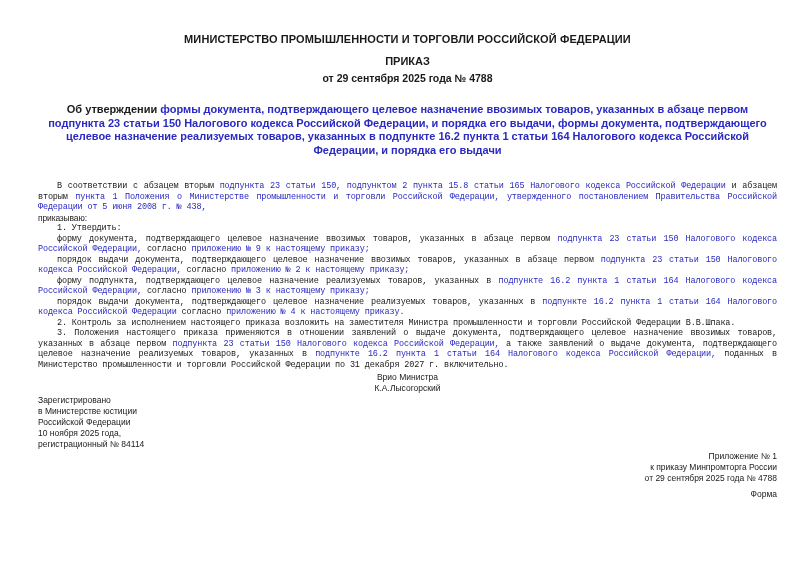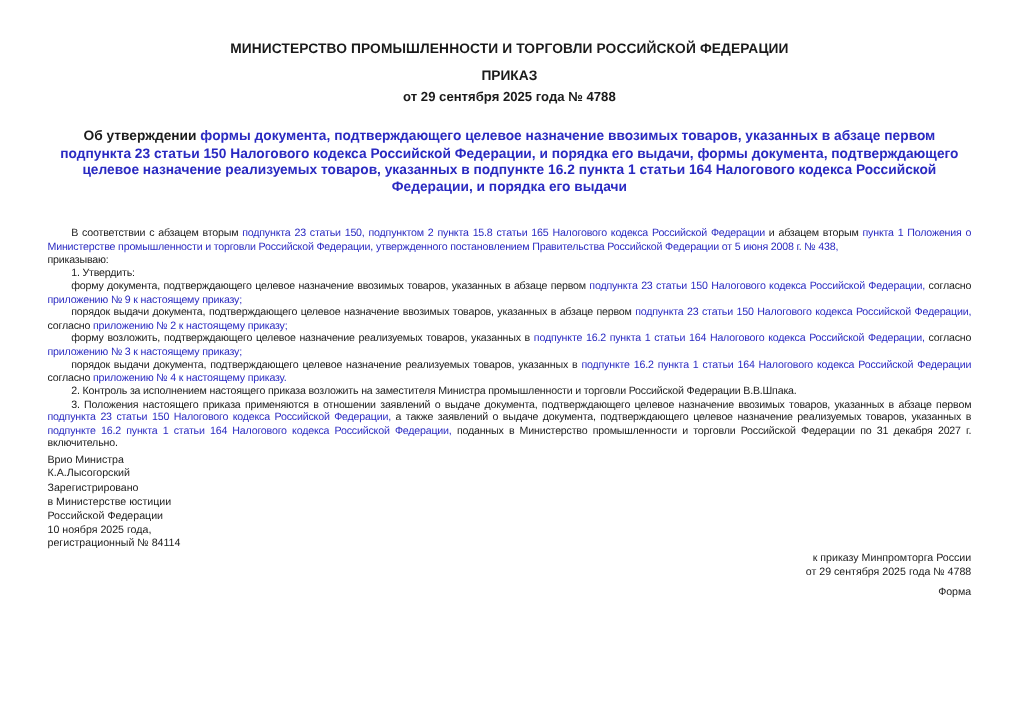--- a/index.html
+++ b/index.html
@@ -28,26 +28,26 @@
     line-height: 13.5px;
   }
   .body-block { margin-top: 24px; }
   .para {
     margin: 0;
     font-size: 8.5px;
     line-height: 10.5px;
     text-align: justify;
     letter-spacing: -0.15px;
   }
-  .para.indent { text-indent: 19px; }
+  .para.indent { text-indent: 19px; font-family: Liberation Mono, monospace; }
   .link { color: var(--link-color, #2a2ac2); }
   .title .link { color: var(--link-color, #2a2ac2); margin-top: 20px; }
   .signature {
     margin-top: 2px;
-    text-align: left;
+    text-align: center;
     font-size: 8.5px;
     line-height: 11px;
   }
   .registration {
     margin-top: 1px;
     font-size: 8.5px;
     line-height: 11px;
   }
   .appendix {
     margin-top: 1px;
@@ -77,40 +77,41 @@
     </div>
 
     <div class="title"><span class="plain">Об утверждении </span><span class="link">формы документа, подтверждающего целевое назначение ввозимых товаров, указанных в абзаце первом подпункта 23 статьи 150 Налогового кодекса Российской Федерации, и порядка его выдачи, формы документа, подтверждающего целевое назначение реализуемых товаров, указанных в подпункте 16.2 пункта 1 статьи 164 Налогового кодекса Российской Федерации, и порядка его выдачи</span></div>
 
     <div class="body-block">
       <p class="para indent"><span class="plain">В соответствии с абзацем вторым </span><span class="link">подпункта 23 статьи 150, подпунктом 2 пункта 15.8 статьи 165 Налогового кодекса Российской Федерации</span><span class="plain"> и абзацем вторым </span><span class="link">пункта 1 Положения о Министерстве промышленности и торговли Российской Федерации, утвержденного постановлением Правительства Российской Федерации от 5 июня 2008 г. № 438,</span></p>
       <p class="para">приказываю:</p>
       <p class="para indent">1. Утвердить:</p>
       <p class="para indent"><span class="plain">форму документа, подтверждающего целевое назначение ввозимых товаров, указанных в абзаце первом </span><span class="link">подпункта 23 статьи 150 Налогового кодекса Российской Федерации,</span><span class="plain"> согласно </span><span class="link">приложению № 9 к настоящему приказу;</span></p>
       <p class="para indent"><span class="plain">порядок выдачи документа, подтверждающего целевое назначение ввозимых товаров, указанных в абзаце первом </span><span class="link">подпункта 23 статьи 150 Налогового кодекса Российской Федерации,</span><span class="plain"> согласно </span><span class="link">приложению № 2 к настоящему приказу;</span></p>
-      <p class="para indent"><span class="plain">форму возложить, подтверждающего целевое назначение реализуемых товаров, указанных в </span><span class="link">подпункте 16.2 пункта 1 статьи 164 Налогового кодекса Российской Федерации,</span><span class="plain"> согласно </span><span class="link">приложению № 3 к настоящему приказу;</span></p>
+      <p class="para indent"><span class="plain">форму подпункта, подтверждающего целевое назначение реализуемых товаров, указанных в </span><span class="link">подпункте 16.2 пункта 1 статьи 164 Налогового кодекса Российской Федерации,</span><span class="plain"> согласно </span><span class="link">приложению № 3 к настоящему приказу;</span></p>
       <p class="para indent"><span class="plain">порядок выдачи документа, подтверждающего целевое назначение реализуемых товаров, указанных в </span><span class="link">подпункте 16.2 пункта 1 статьи 164 Налогового кодекса Российской Федерации</span><span class="plain"> согласно </span><span class="link">приложению № 4 к настоящему приказу.</span></p>
       <p class="para indent">2. Контроль за исполнением настоящего приказа возложить на заместителя Министра промышленности и торговли Российской Федерации В.В.Шпака.</p>
       <p class="para indent"><span class="plain">3. Положения настоящего приказа применяются в отношении заявлений о выдаче документа, подтверждающего целевое назначение ввозимых товаров, указанных в абзаце первом </span><span class="link">подпункта 23 статьи 150 Налогового кодекса Российской Федерации,</span><span class="plain"> а также заявлений о выдаче документа, подтверждающего целевое назначение реализуемых товаров, указанных в </span><span class="link">подпункте 16.2 пункта 1 статьи 164 Налогового кодекса Российской Федерации,</span><span class="plain"> поданных в Министерство промышленности и торговли Российской Федерации по 31 декабря 2027 г. включительно.</span></p>
     </div>
 
     <div class="signature">
       <div>Врио Министра</div>
       <div>К.А.Лысогорский</div>
     </div>
 
     <div class="registration">
       <div>Зарегистрировано</div>
       <div>в Министерстве юстиции</div>
       <div>Российской Федерации</div>
       <div>10 ноября 2025 года,</div>
       <div>регистрационный № 84114</div>
     </div>
 
     <div class="appendix">
+      <div>Приложение № 1</div>
       <div>к приказу Минпромторга России</div>
       <div>от 29 сентября 2025 года № 4788</div>
     </div>
 
     <div class="form-label-wrap">
       <span>Форма</span>
     </div>
 
   </div>
 </div>

